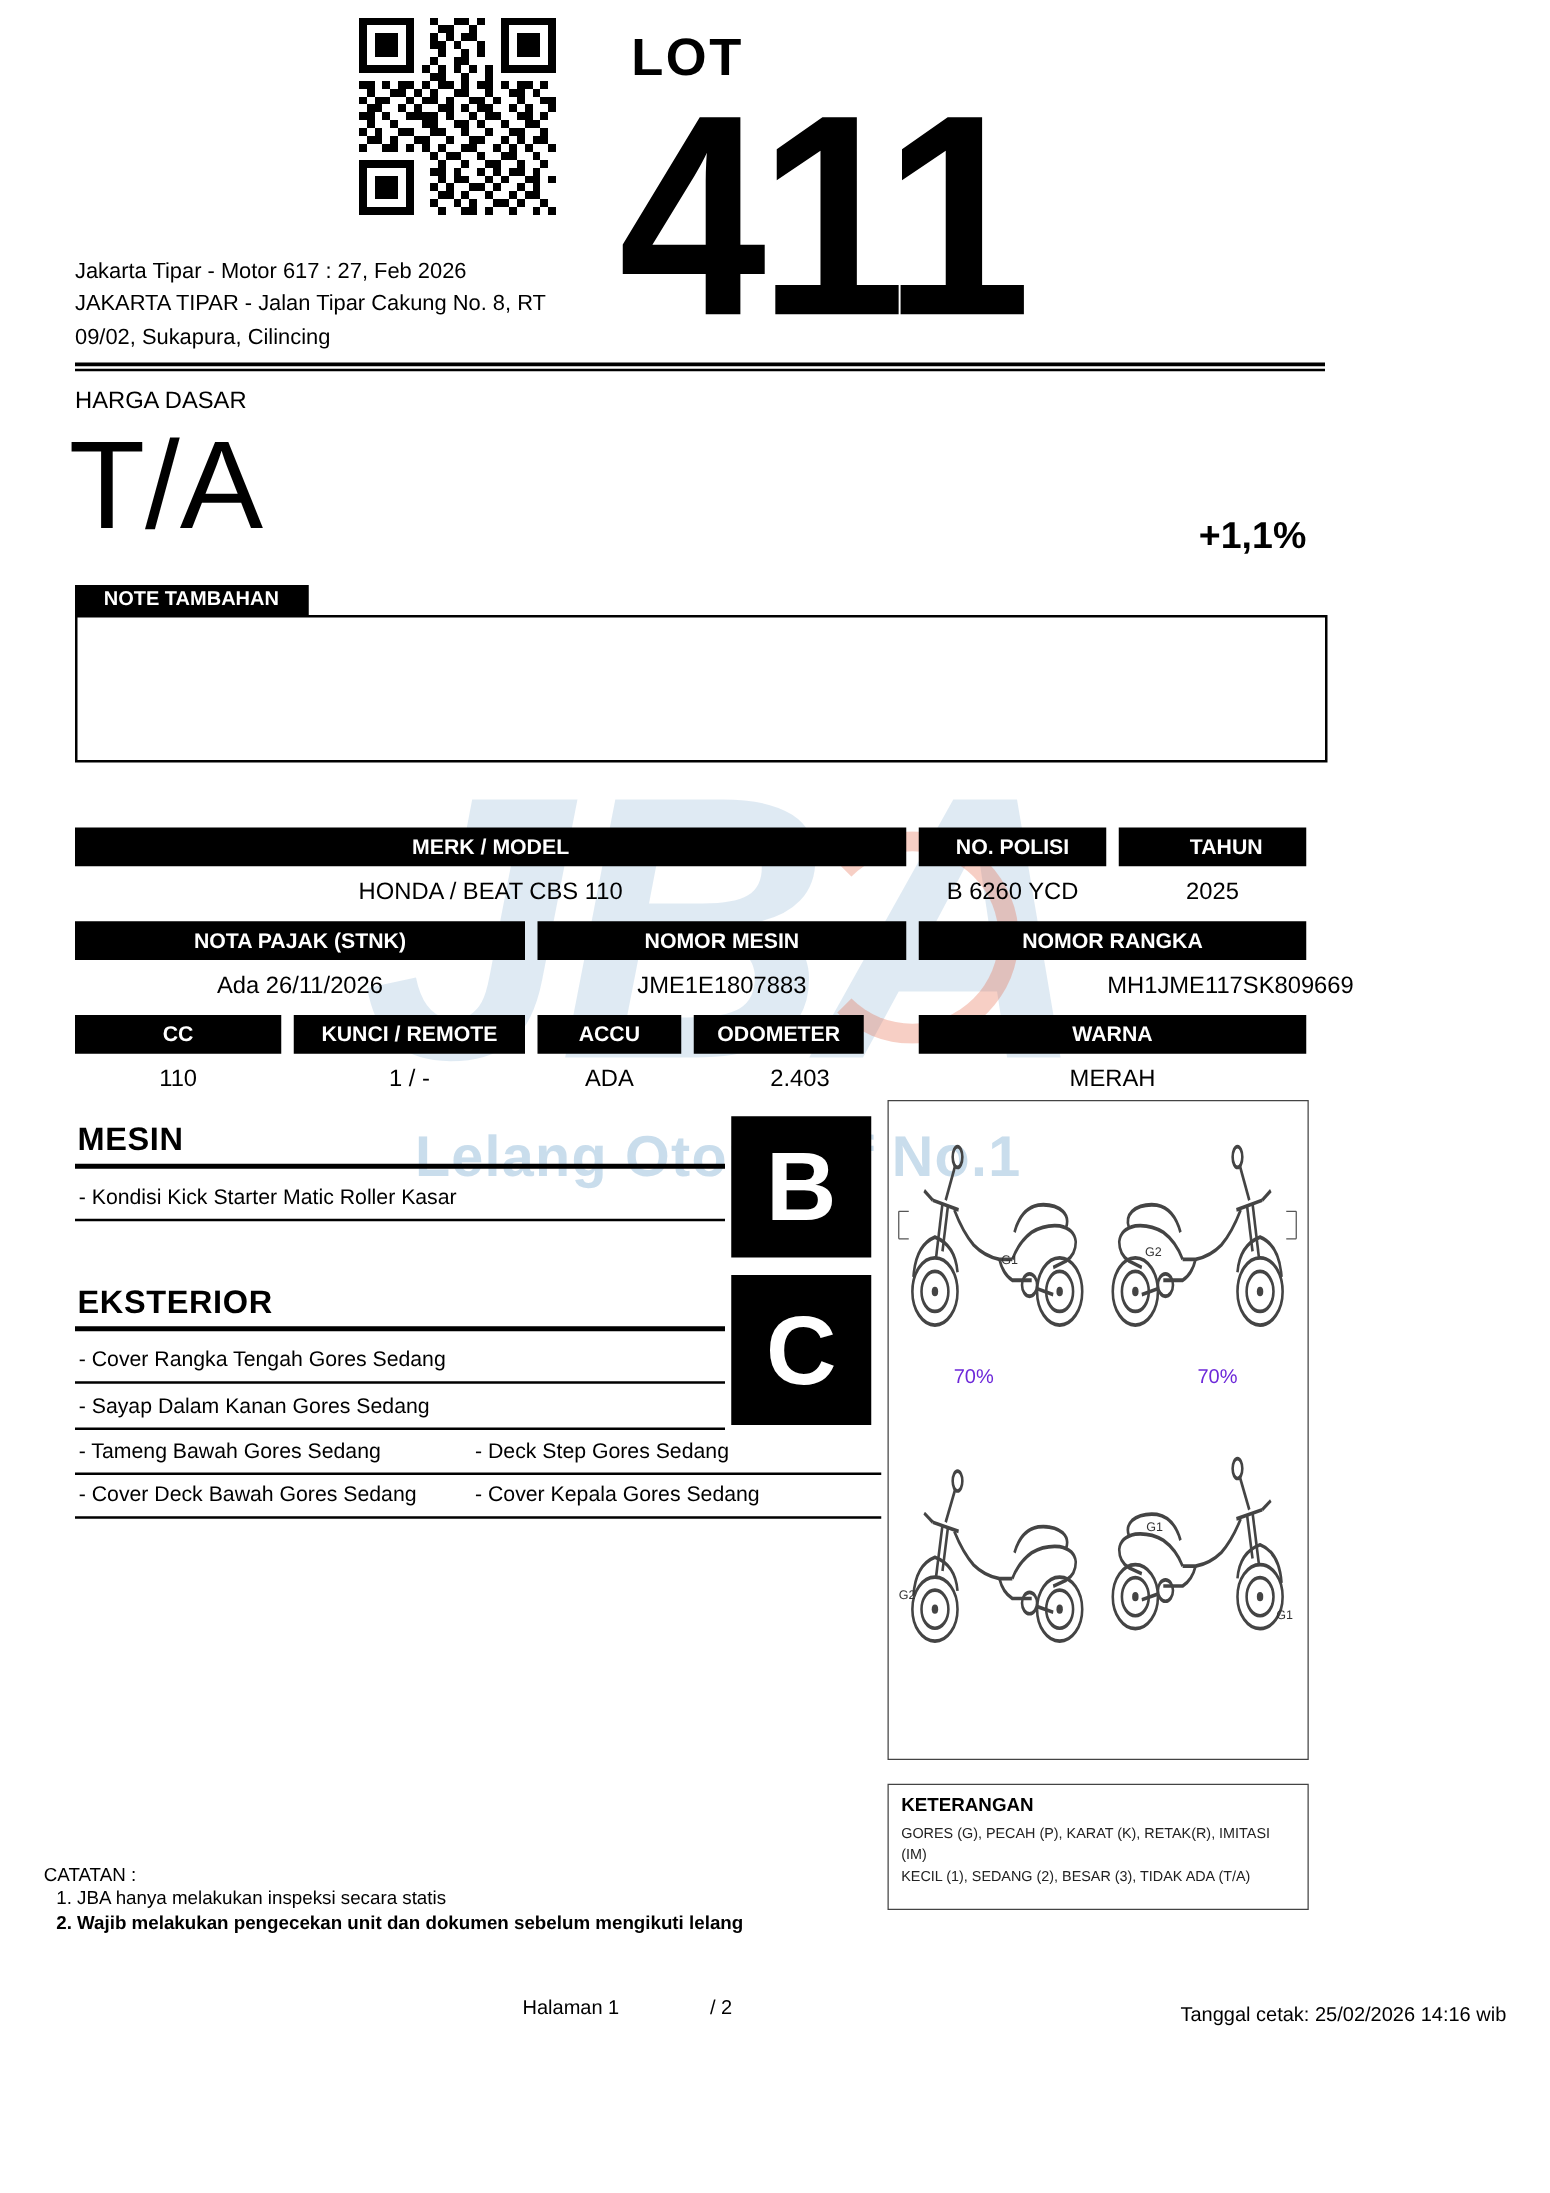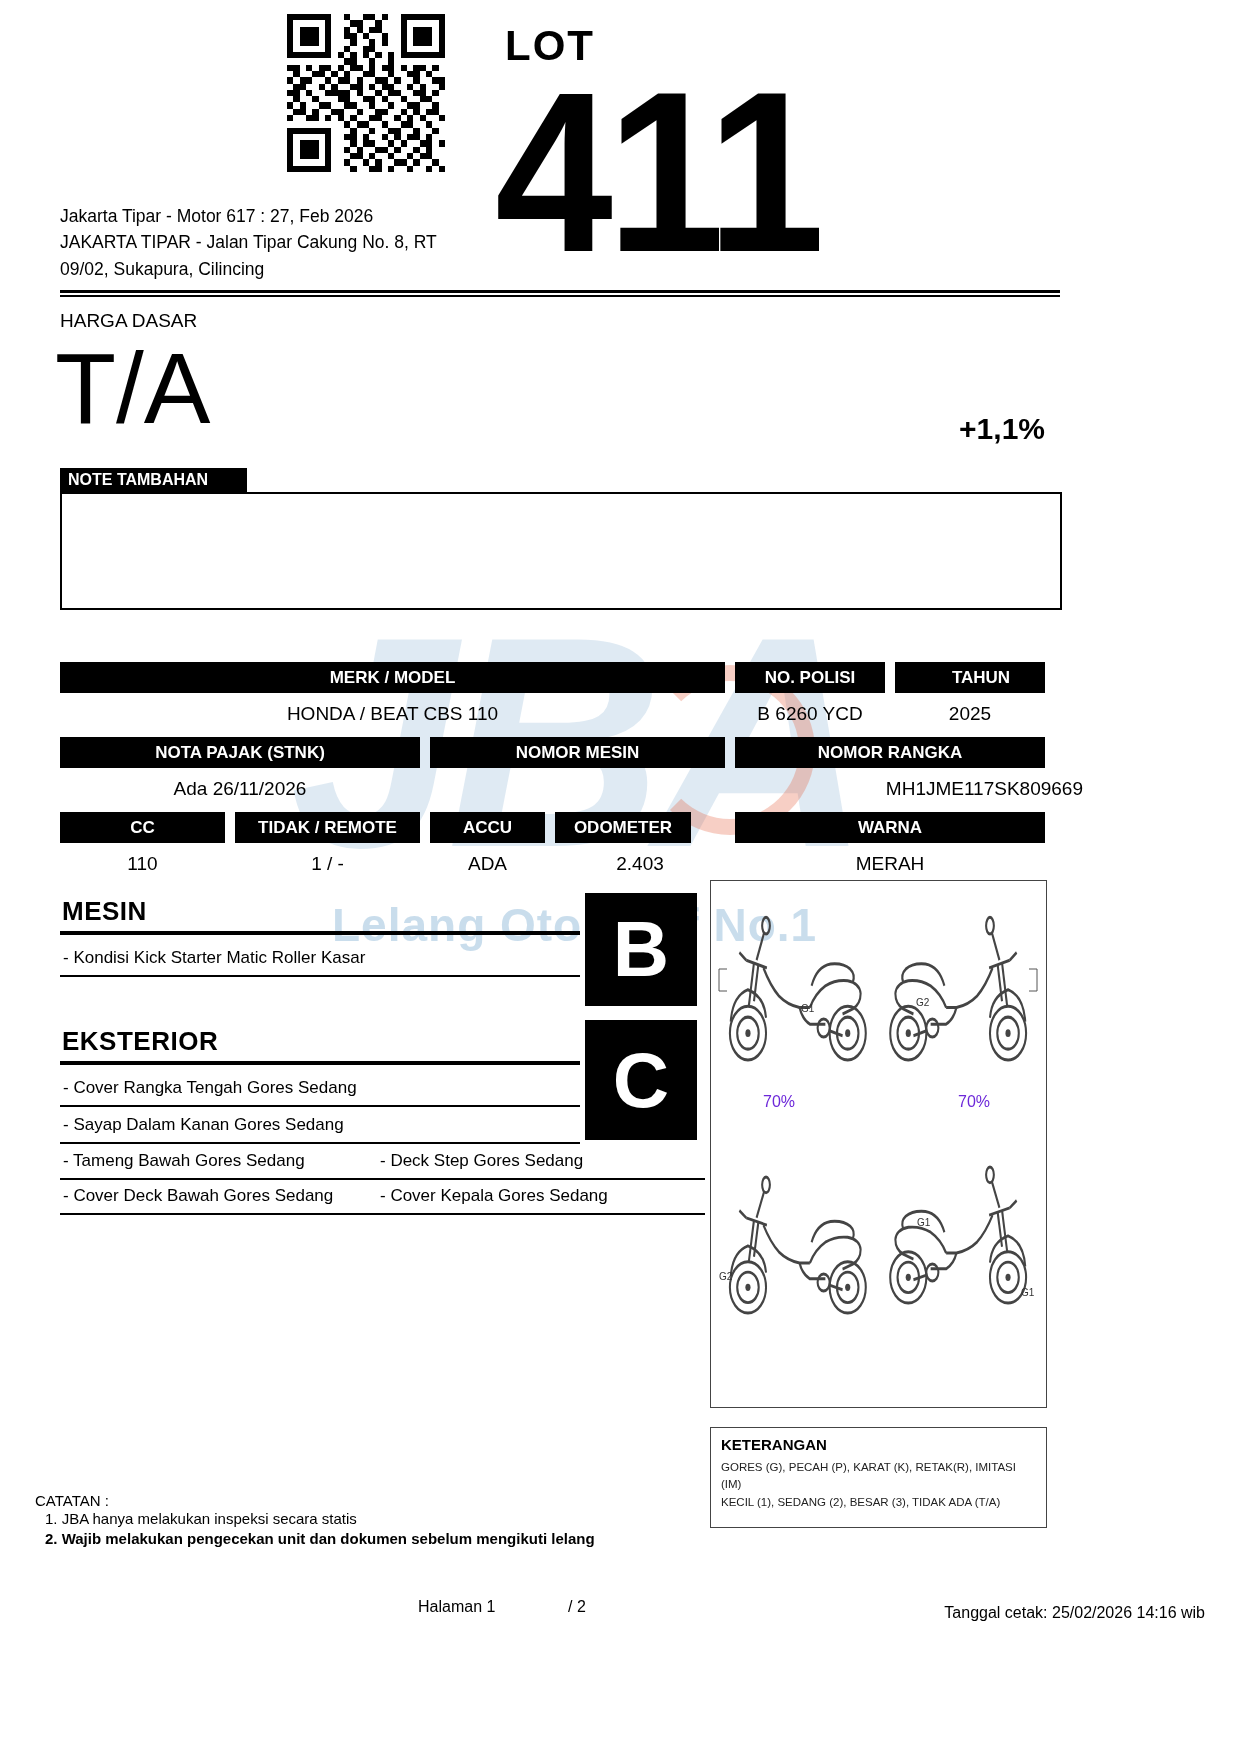--- a/index.html
+++ b/index.html
@@ -14,21 +14,21 @@
          font-size:17px; height:31px; line-height:31px; position:absolute; }
   .val { position:absolute; text-align:center; font-size:19px; height:32px; line-height:32px; }
   .lot-label { font-size:42px; font-weight:bold; letter-spacing:2px; }
   .lot-number { font-size:212px; font-weight:bold; line-height:1; letter-spacing:-6px;
                 transform:scaleY(1.08); transform-origin:top left; }
   .venue { font-size:17.5px; line-height:1.5; }
   .rule-double { border-top:3px solid #000; border-bottom:2px solid #000; height:7px; }
   .harga-label { font-size:19px; font-weight:500; }
   .harga-value { font-size:100px; line-height:1; }
   .increment { font-size:30px; font-weight:bold; text-align:right; }
-  .note-bar { font-size:16px; line-height:24px; text-align:left; padding-left:8px; width:187px; height:24px; }
+  .note-bar { font-size:16px; line-height:24px; text-align:left; padding-left:23px; width:187px; height:24px; }
   .note-box { border:2px solid #000; background:transparent; }
   .section-title { font-size:26px; font-weight:bold; letter-spacing:0.5px; }
   .thick-rule { background:#000; height:4px; }
   .thin-rule { background:#000; height:1.5px; }
   .insp-item { font-size:17px; }
   .grade-box { background:#000; color:#fff; display:flex; align-items:center; justify-content:center;
                font-size:78px; font-weight:bold; }
   .diagram-box { border:1.5px solid #444; background:transparent; }
   .pct-label { font-size:16px; color:#6d28d9; }
   .g-label { font-size:10px; color:#333; }
@@ -113,24 +113,25 @@
   <div class="hd" style="left:735px; top:662px; width:150px;">NO. POLISI</div>
   <div class="hd" style="left:895px; top:662px; width:150px;padding-left:22px;">TAHUN</div>
   <div class="val" style="left:60px; top:698px; width:665px;">HONDA / BEAT CBS 110</div>
   <div class="val" style="left:735px; top:698px; width:150px;">B 6260 YCD</div>
   <div class="val" style="left:895px; top:698px; width:150px;">2025</div>
 
   <div class="hd" style="left:60px; top:737px; width:360px;">NOTA PAJAK (STNK)</div>
   <div class="hd" style="left:430px; top:737px; width:295px;">NOMOR MESIN</div>
   <div class="hd" style="left:735px; top:737px; width:310px;">NOMOR RANGKA</div>
   <div class="val" style="left:60px; top:773px; width:360px;">Ada 26/11/2026</div>
+  <div class="val" style="left:430px; top:773px; width:295px;">JME1E1807883</div>
   <div class="val" style="left:773px; top:773px; width:310px;text-align:right;">MH1JME117SK809669</div>
 
   <div class="hd" style="left:60px; top:812px; width:165px;">CC</div>
-  <div class="hd" style="left:235px; top:812px; width:185px;">TIDAK / REMOTE</div>
+  <div class="hd" style="left:235px; top:812px; width:185px;">KUNCI / REMOTE</div>
   <div class="hd" style="left:430px; top:812px; width:115px;">ACCU</div>
   <div class="hd" style="left:555px; top:812px; width:136px;">ODOMETER</div>
   <div class="hd" style="left:735px; top:812px; width:310px;">WARNA</div>
   <div class="val" style="left:60px; top:848px; width:165px;">110</div>
   <div class="val" style="left:235px; top:848px; width:185px;">1 / -</div>
   <div class="val" style="left:430px; top:848px; width:115px;">ADA</div>
   <div class="val" style="left:555px; top:848px; width:170px;">2.403</div>
   <div class="val" style="left:735px; top:848px; width:310px;">MERAH</div>
 
   <div class="abs section-title" style="left:62px; top:896px;">MESIN</div>

